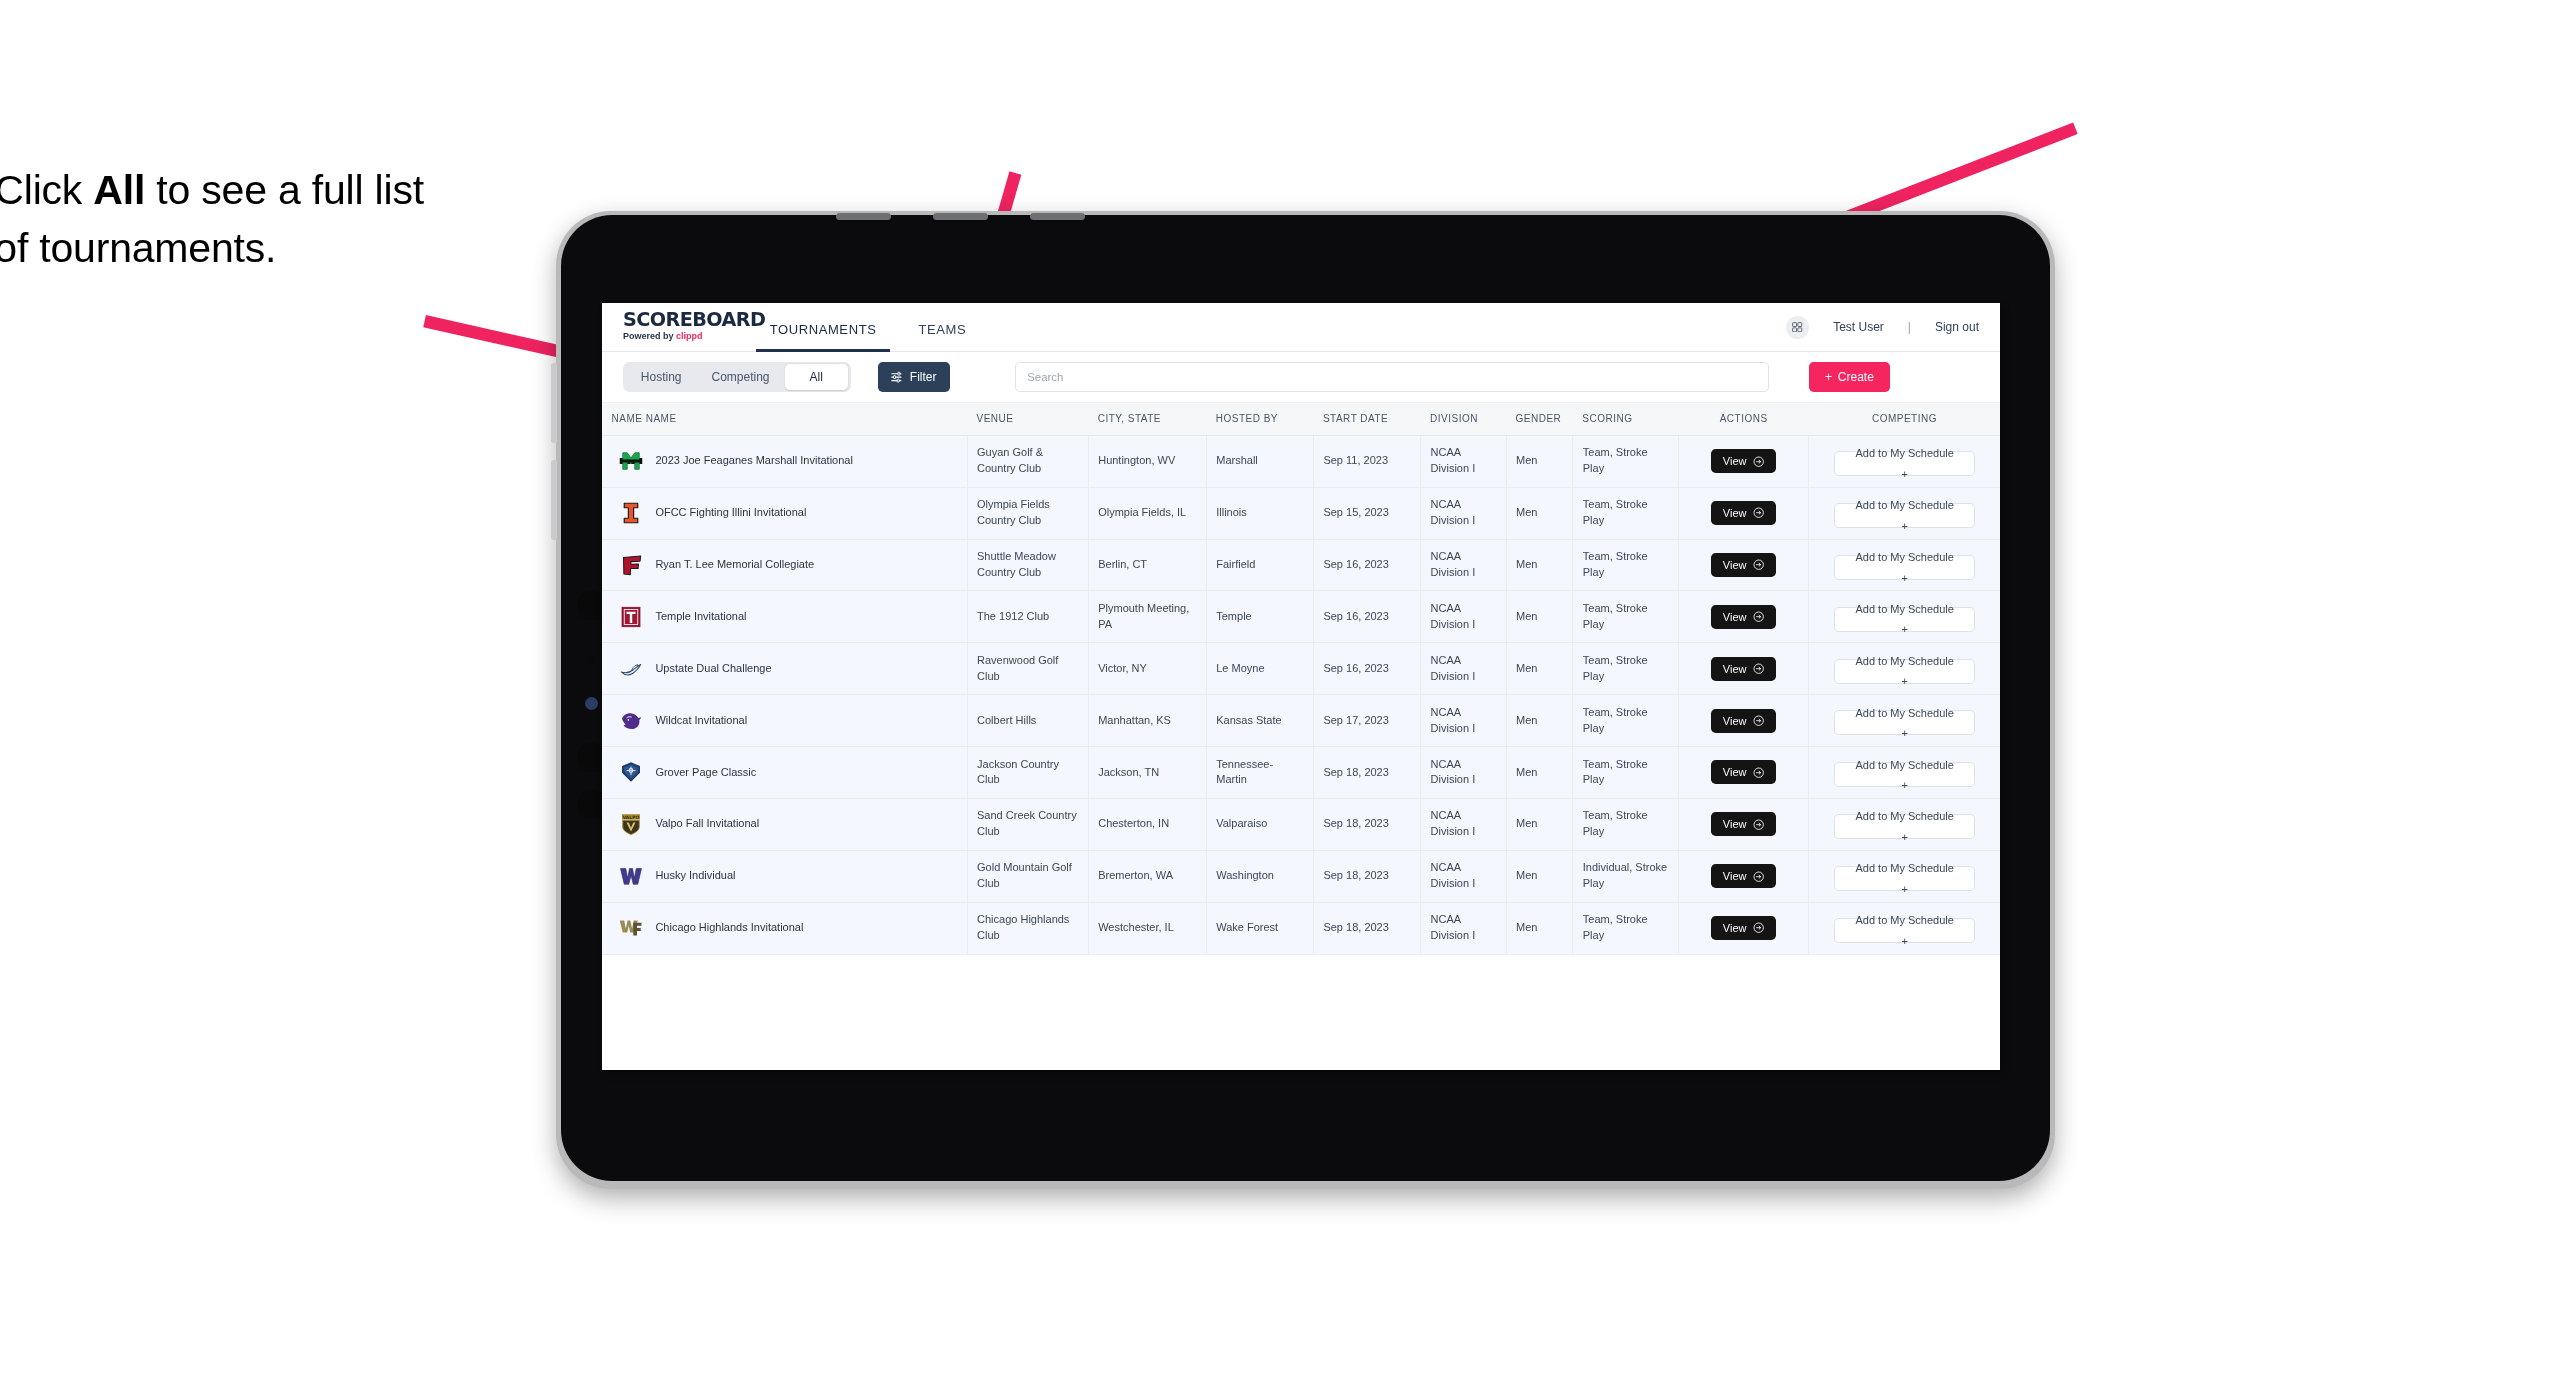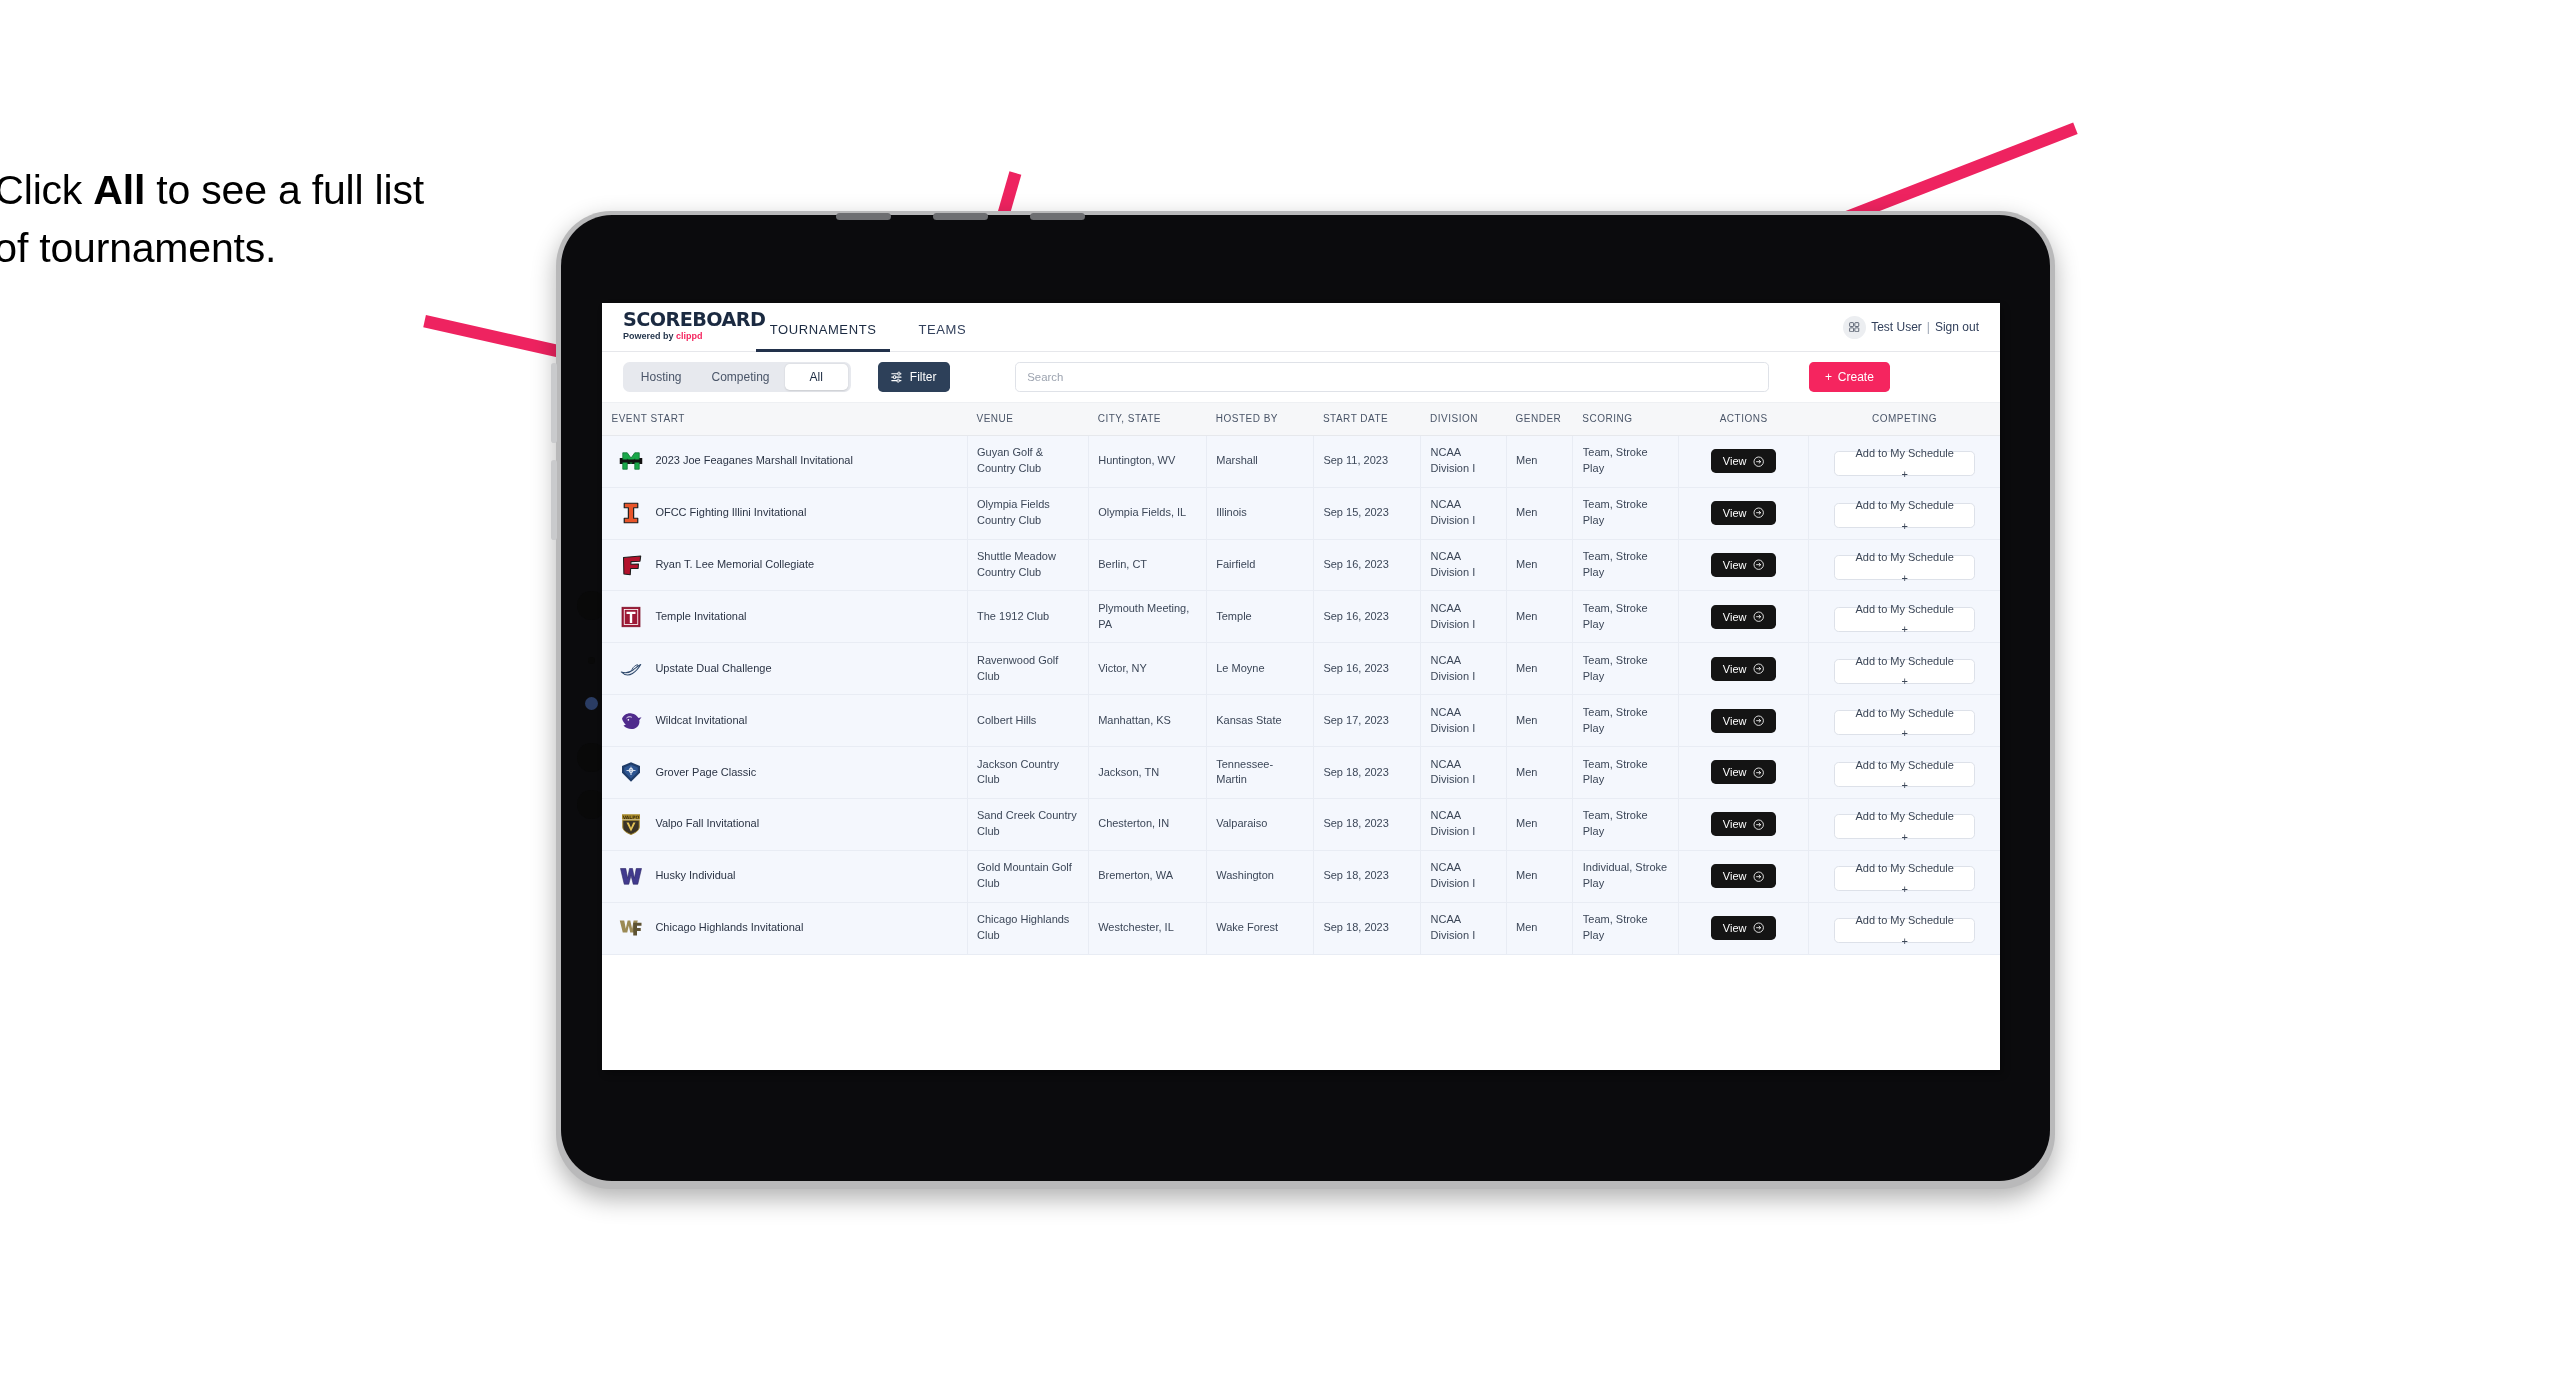--- a/index.html
+++ b/index.html
@@ -98,21 +98,21 @@
     align-self: flex-end;
   }
   .nav-tab.active { color: #1b2a41; }
   .nav-tab.active::after {
     content: ""; position: absolute; left: 7.6px; right: 7.6px; bottom: -0.9px;
     height: 2.8px; background: #22314b;
   }
 
   .header-right {
     margin-left: auto; display: flex; align-items: center;
-    gap: 5px; padding-right: 21px; font-size: 12px; color: #33415c;
+    gap: 24px; padding-right: 21px; font-size: 12px; color: #33415c;
   }
   .avatar {
     width: 23px; height: 23px; border-radius: 50%;
     background: #eceef1; display: flex; align-items: center;
     justify-content: center;
   }
   .hr-sep { color: #9aa3b2; }
   .hr-link { cursor: pointer; }
 
   
@@ -320,21 +320,21 @@
           <col style="width:69px">
             <col style="width:69px">
             <col style="width:55px">
           <col style="width:43px">
             <col style="width:68px">
             <col style="width:84px">
           <col style="width:123px">
         </colgroup>
         <thead>
           <tr>
-            <th>EVENT START</th>
+            <th>NAME NAME</th>
             <th>VENUE</th>
             <th>CITY, STATE</th>
             <th>HOSTED BY</th>
             <th>START DATE</th>
             <th>DIVISION</th>
             <th>GENDER</th>
             <th>SCORING</th>
             <th class="ctr">ACTIONS</th>
             <th class="ctr">COMPETING</th>
           </tr>

